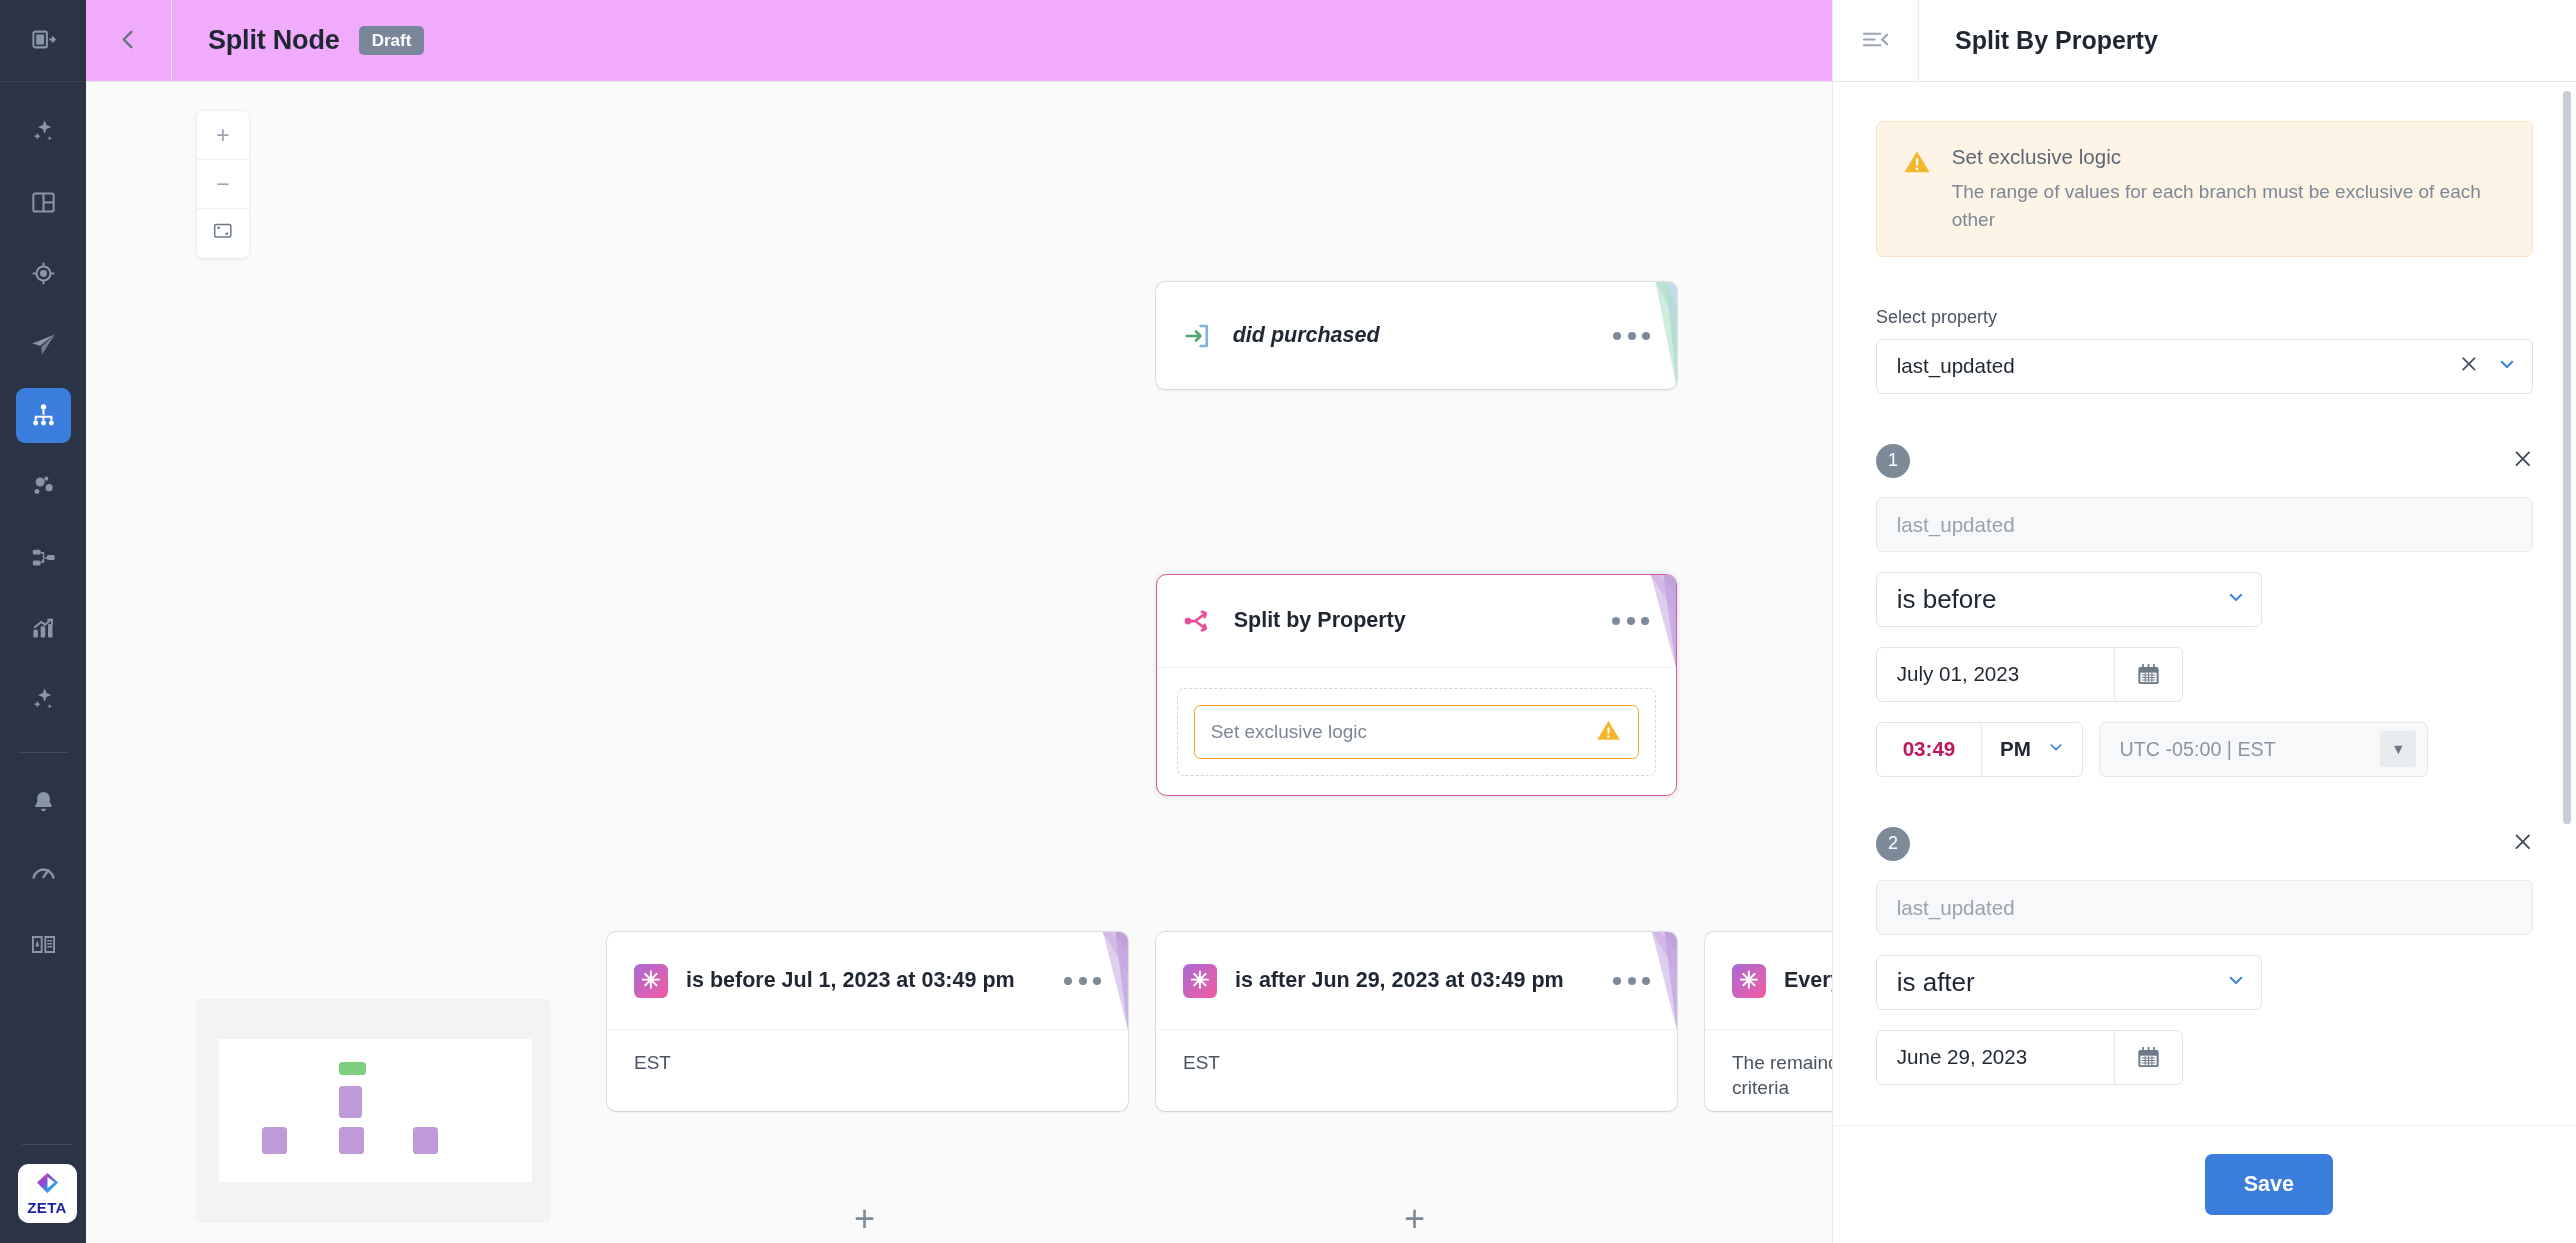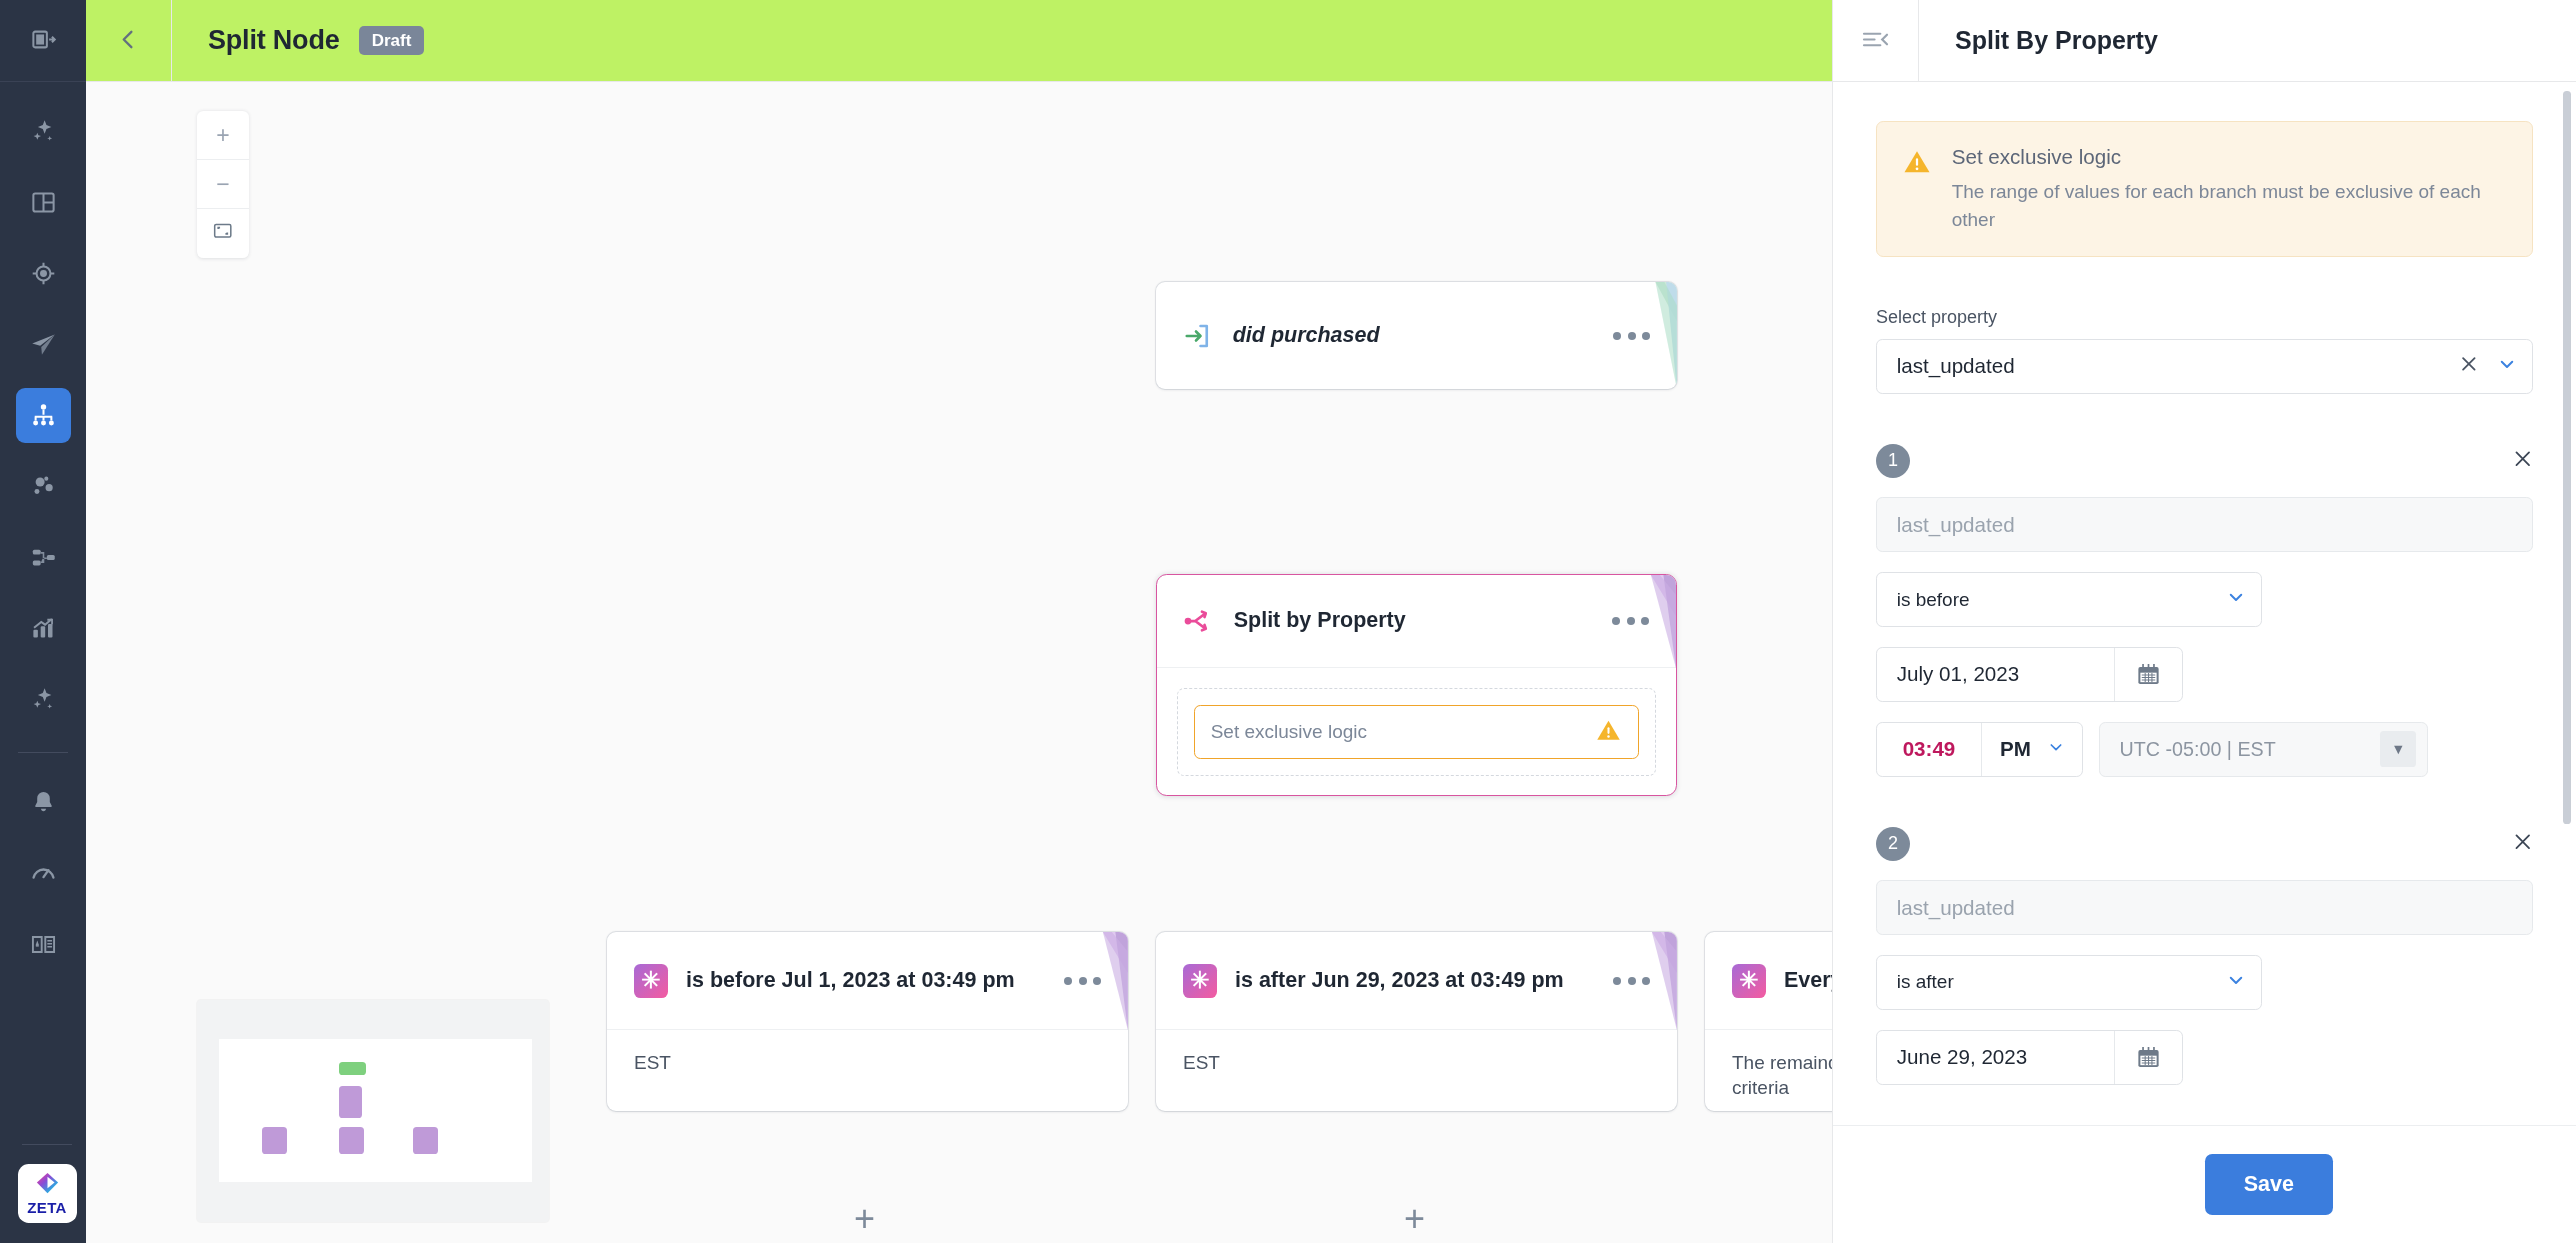--- a/index.html
+++ b/index.html
@@ -34,21 +34,21 @@
   .zeta-logo {
     width: 59px; height: 59px; border-radius: 10.7px; background: #fff;
     display: flex; flex-direction: column; align-items: center; justify-content: center;
     cursor: pointer;
   }
   .zeta-word { font-size: 15px; font-weight: bold; color: #1a1fa8; letter-spacing: 0.4px; line-height: 1; margin-top: 1.8px;}
 
   
   .main { flex: 1 1 auto; position: relative; height: 1243px; background: #fafafa; }
   .topbar {
-    height: 82px; background: #bef264; display: flex; align-items: center;
+    height: 82px; background: #f0abfc; display: flex; align-items: center;
     border-bottom: 0.9px solid #e7e8ea; position: relative;
   }
   .back-btn {
     width: 86px; height: 82px; display: flex; align-items: center; justify-content: center;
     border-right: 0.9px solid #e7e8ea; cursor: pointer;
   }
   .title-wrap { display: flex; align-items: center; padding-left: 36px; gap: 19.7px; }
   .page-title { font-size: 27px; font-weight: bold; color: #1f2733; letter-spacing: -0.2px; }
   .draft-badge {
     background: #7a8699; color: #fff; font-size: 17px; font-weight: bold;
@@ -178,21 +178,21 @@
 
   .prop-input {
     height: 55px; background: #f7f8f9; border: 0.9px solid #e6e9ec; border-radius: 6.3px;
     display: flex; align-items: center; padding: 0 19.7px; font-size: 20.6px; color: #9aa3ae;
     margin-bottom: 19.7px;
   }
   .op-select {
     width: 386px; height: 55px; border: 0.9px solid #dfe2e6; border-radius: 6.3px; background: #fff;
     display: flex; align-items: center; padding: 0 16px 0 19.7px; cursor: pointer; margin-bottom: 19.7px;
   }
-  .op-val { flex: 1 1 auto; font-size: 19px; color: #1f2733; }
+  .op-val { flex: 1 1 auto; font-size: 26px; color: #1f2733; }
 
   .date-box {
     width: 307px; height: 55px; border: 0.9px solid #dfe2e6; border-radius: 6.3px; background: #fff;
     display: flex; align-items: center; cursor: pointer; margin-bottom: 19.7px;
   }
   .date-val { flex: 1 1 auto; font-size: 20.6px; color: #1f2733; padding-left: 19.7px; }
   .date-ico { width: 68px; display:flex; align-items:center; justify-content:center; border-left: 0.9px solid #e6e9ec; height:100%; }
 
   .time-row { display: flex; align-items: center; gap: 16px; }
   .time-box {

